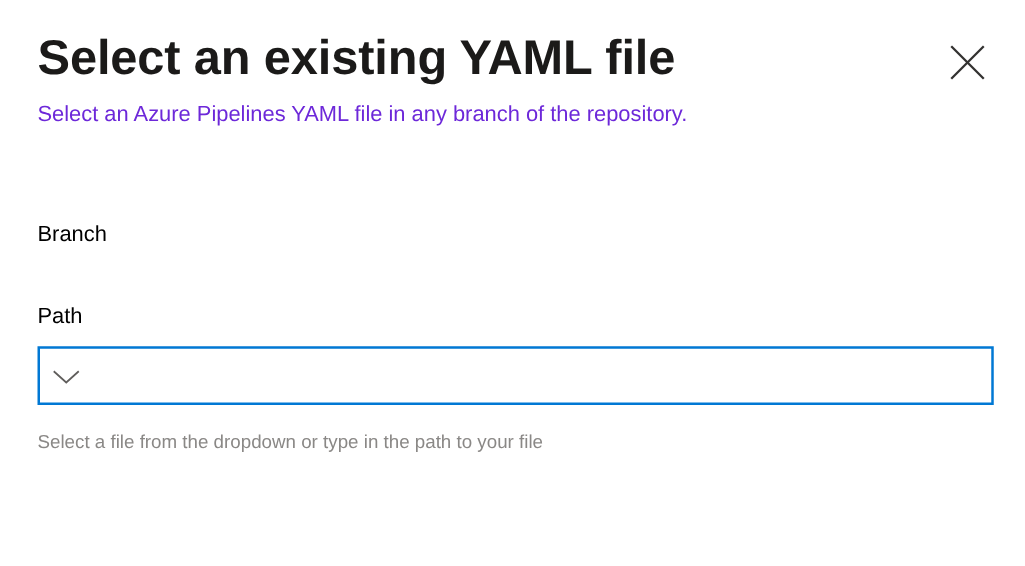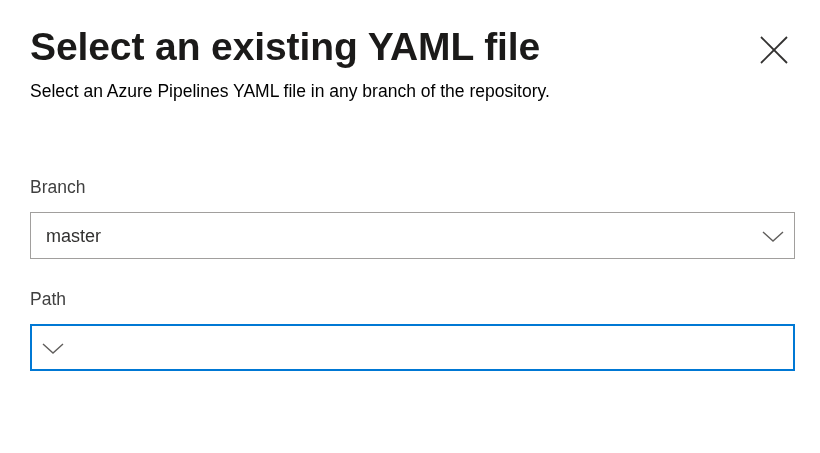--- a/index.html
+++ b/index.html
@@ -56,40 +56,40 @@
     background: transparent;
     border: 0;
     padding: 0;
   }
   .close-button svg { display: block; }
 
   .panel-subtitle {
     margin: 6px 0 0 0;
     font-size: 17.5px;
     line-height: 31px;
-    color: #000000;
+    color: #6d28d9;
     font-weight: 400;
     max-width: 600px;
   }
 
   
   .form {
     position: absolute;
     left: 30px;
     top: 175px;
     width: 765px;
   }
   .field {
     margin-bottom: 0;
   }
   .field-label {
     display: block;
     font-size: 17.5px;
     line-height: 24px;
-    color: #404040;
+    color: #000000;
     font-weight: 400;
     margin: 0 0 13px 0;
   }
   .combo {
     position: relative;
     box-sizing: border-box;
     width: 765px;
     height: 47px;
     background: #ffffff;
     border: 1px solid #a19f9d;
@@ -156,41 +156,32 @@
         </span>
       </button>
     </div>
     <p class="panel-subtitle">Select an Azure Pipelines YAML file in any branch of the repository.</p>
   </div>
 
   <div class="form">
 
     <div class="field">
       <label class="field-label">Branch</label>
-      <div class="combo">
-        <input class="combo-value" type="text" readonly="" value="master" style="">
-        <span class="chevron-button">
-          <span>
-            <svg width="26" height="16" viewBox="0 0 26 16" aria-hidden="true">
-              <polyline points="3,4 13,13 23,4" fill="none" stroke="#605e5c" stroke-width="1.4"></polyline>
-            </svg>
-          </span>
-        </span>
-      </div>
     </div>
 
     <div class="field-gap"></div>
 
     <div class="field">
       <label class="field-label">Path</label>
       <div class="combo focused">
         <span class="chevron-button">
           <span>
             <svg width="26" height="16" viewBox="0 0 26 16" aria-hidden="true">
               <polyline points="3,4 13,13 23,4" fill="none" stroke="#605e5c" stroke-width="1.4"></polyline>
             </svg>
           </span>
         </span>
       </div>
+      <p class="field-hint">Select a file from the dropdown or type in the path to your file</p>
     </div>
 
   </div>
 </div>
 
 </body></html>

